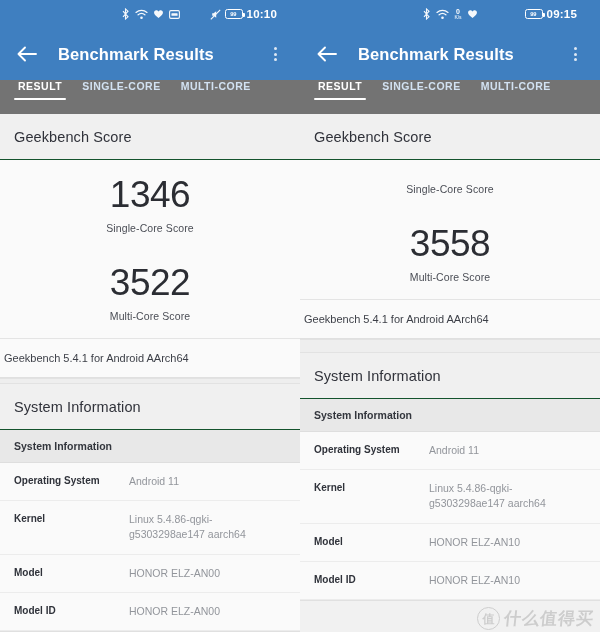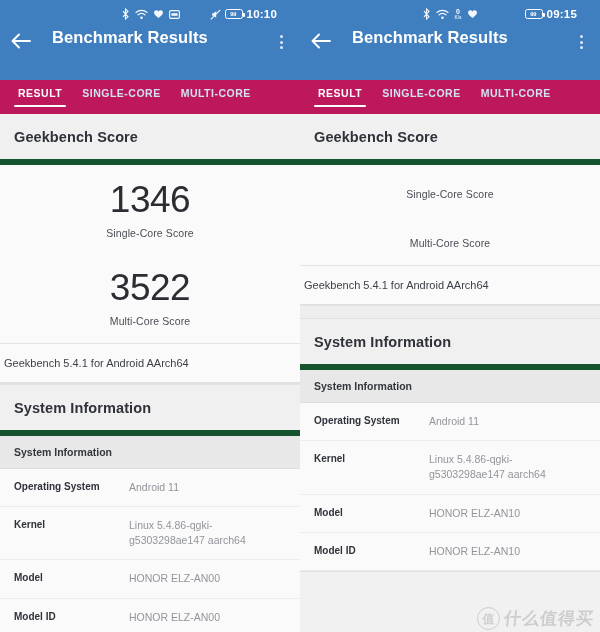--- a/index.html
+++ b/index.html
@@ -107,21 +107,22 @@
     color: #fff;
   }
   .netspeed .n { font-size: 7px; font-weight: bold; }
   .netspeed .u { font-size: 5px; }
 
   
   .appbar {
     height: 52px;
     background: #3f7fc0;
     display: flex;
-    padding: 0 8px;
+    align-items: center;
+    padding: 0 14px;
     box-sizing: border-box;
     flex: 0 0 auto;
   }
   .back-btn {
     width: 26px;
     height: 26px;
     display: flex;
     align-items: center;
     justify-content: center;
     flex: 0 0 auto;
@@ -149,23 +150,23 @@
     width: 3px;
     height: 3px;
     border-radius: 50%;
     background: #dfe9f4;
     display: block;
   }
 
   
   .tabbar {
     height: 34px;
-    background: #be185d;
-    display: flex;
-    align-items: center;
+    background: #737373;
+    display: flex;
+    align-items: flex-start;
     padding: 0 8px;
     box-sizing: border-box;
     flex: 0 0 auto;
   }
   .tab {
     position: relative;
     padding: 0 10px 8px 10px;
     color: #d2e2f2;
     font-size: 10.5px;
     font-weight: bold;
@@ -191,24 +192,24 @@
     display: flex;
     flex-direction: column;
   }
   .card {
     background: #fafafa;
     border-bottom: 1px solid #e0e0e0;
   }
   .card-header {
     padding: 15px 14px 14px 14px;
     font-size: 14.5px;
-    font-weight: bold;
+    font-weight: normal;
     color: #30323a;
     background: #f0f0f0;
-    border-bottom: 6px solid #14532d;
+    border-bottom: 1px solid #14532d;
     letter-spacing: .1px;
   }
   .gap {
     height: 12px;
     background: #eeeeee;
     border-top: 1px solid #e2e2e2;
     border-bottom: 1px solid #e2e2e2;
   }
 
   .score-block {
@@ -462,20 +463,21 @@
       <div class="tab">MULTI-CORE</div>
     </div>
 
     <div class="content">
       <div class="card">
         <div class="card-header">Geekbench Score</div>
         <div class="score-block">
           <div class="score-lbl">Single-Core Score</div>
         </div>
         <div class="score-block" style="padding-top:22px;padding-bottom:16px;">
+          <div class="score-val">3558</div>
           <div class="score-lbl">Multi-Core Score</div>
         </div>
         <div class="version-row">Geekbench 5.4.1 for Android AArch64</div>
       </div>
 
       <div class="gap"></div>
 
       <div class="card">
         <div class="card-header">System Information</div>
         <div class="sub-header">System Information</div>

